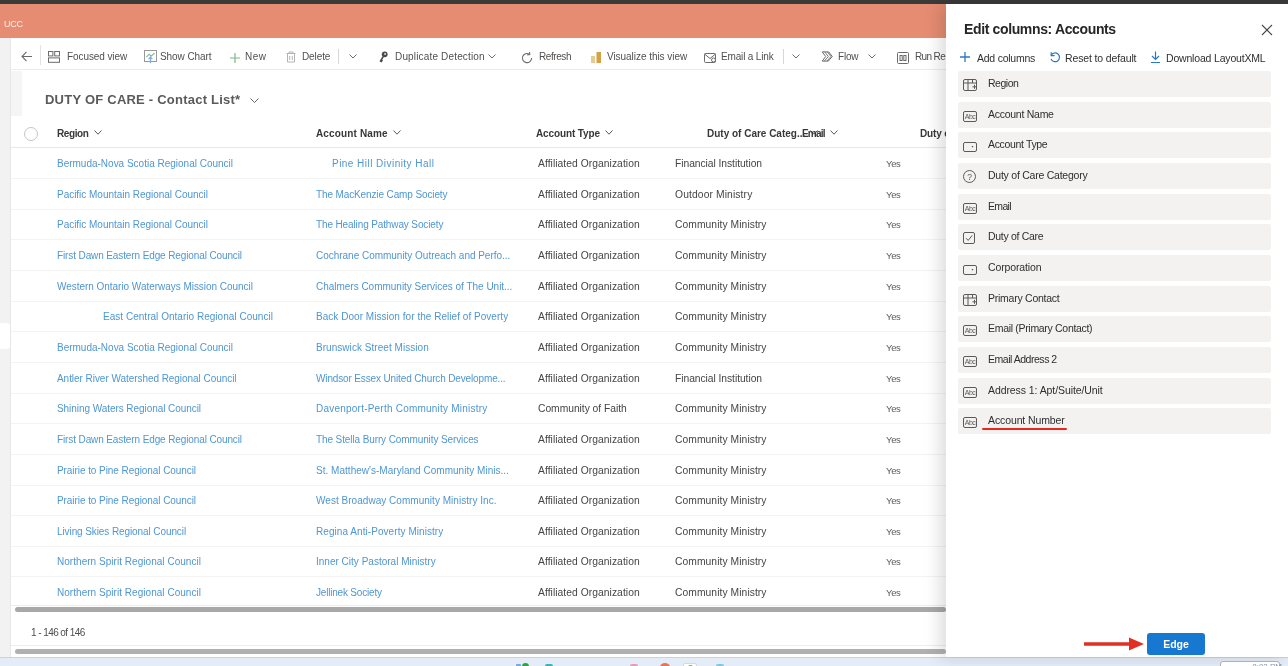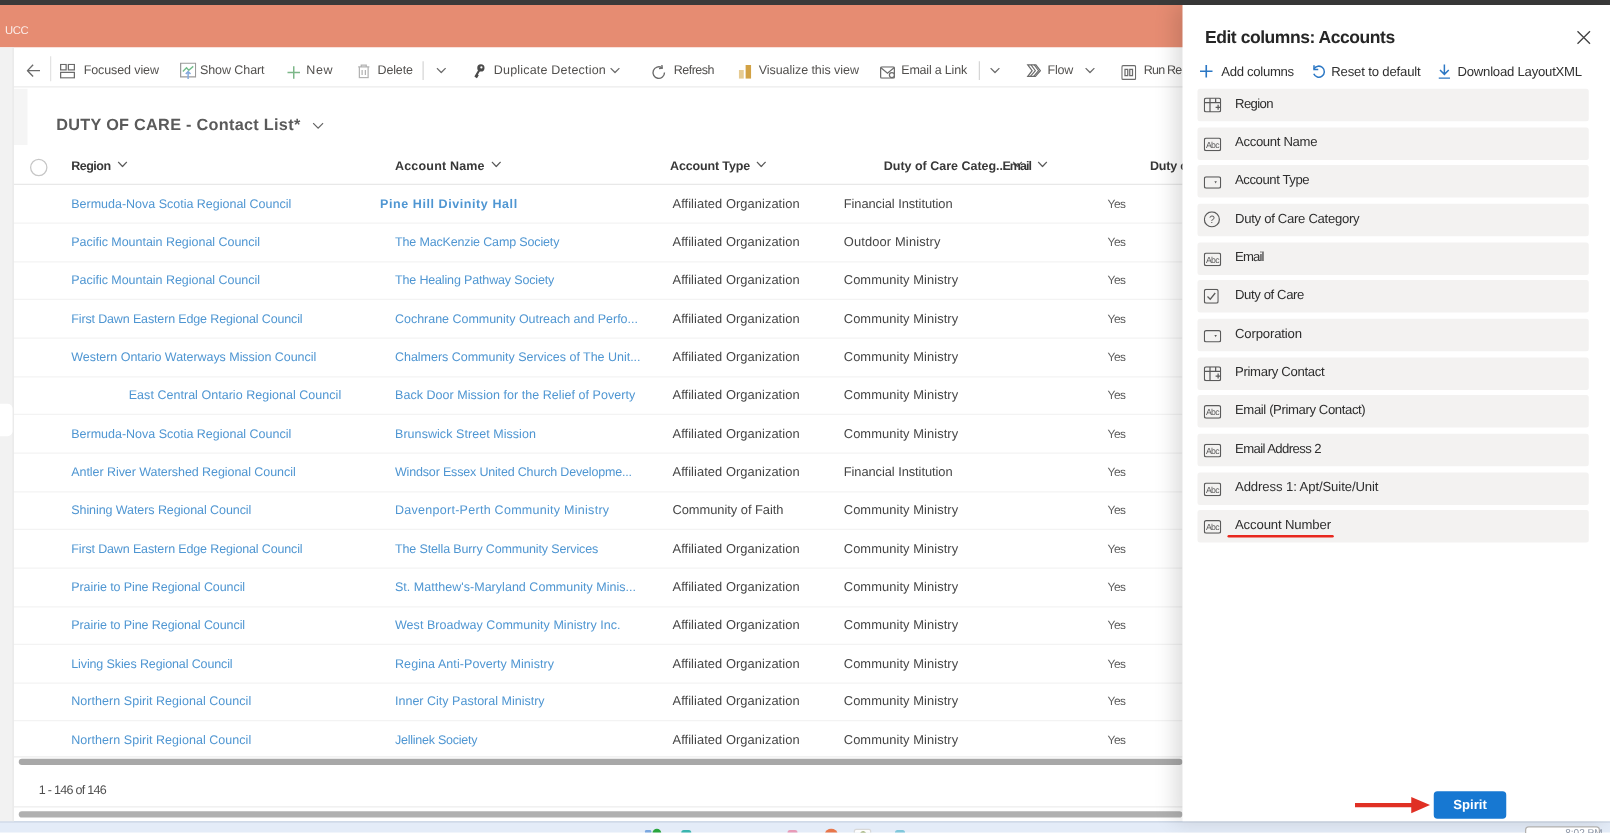--- a/index.html
+++ b/index.html
@@ -151,21 +151,21 @@
       <path d="M0.5 0.5 L4 4.2 L7.5 0.5" stroke="#5a5a5a" fill="none"></path>
     </svg></div>
 <div class="hdr" style="left:802px"><span class="hlb" style="letter-spacing: -0.799px;">Email</span><svg width="8" height="5" viewBox="0 0 8 5">
       <path d="M0.5 0.5 L4 4.2 L7.5 0.5" stroke="#5a5a5a" fill="none"></path>
     </svg></div>
 <div class="hdr" style="left:920px"><span class="hlb" style="letter-spacing: -0.173px;">Duty of C...</span></div>
 <div id="hline"></div>
 <div id="grid">
     <div class="row" style="top:0px">
       <span class="c lk" style="left: 57px; letter-spacing: -0.006px;">Bermuda-Nova Scotia Regional Council</span>
-      <span class="c l2" style="left: 304px; letter-spacing: 0.465px; font-weight: bold;">Pine Hill Divinity Hall</span>
+      <span class="c l2" style="left: 332px; letter-spacing: 0.465px;">Pine Hill Divinity Hall</span>
       <span class="c tx" style="left: 538px; letter-spacing: 0.05px;">Affiliated Organization</span>
       <span class="c tx" style="left: 675px; letter-spacing: -0.055px;">Financial Institution</span>
       <span class="c ys" style="left: 886px; letter-spacing: -0.333px;">Yes</span>
     </div>
     <div class="row" style="top:31px">
       <span class="c lk" style="left: 57px; letter-spacing: -0.023px;">Pacific Mountain Regional Council</span>
       <span class="c l2" style="left: 316px; letter-spacing: -0.12px;">The MacKenzie Camp Society</span>
       <span class="c tx" style="left: 538px; letter-spacing: 0.05px;">Affiliated Organization</span>
       <span class="c tx" style="left: 675px; letter-spacing: 0.117px;">Outdoor Ministry</span>
       <span class="c ys" style="left: 886px; letter-spacing: -0.333px;">Yes</span>
@@ -381,20 +381,20 @@
       </div>
       <div class="pitem" style="top:404px">
         <span class="ic"><svg width="14" height="11" viewBox="0 0 14 11">
             <rect x="0.5" y="0.5" width="13" height="10" rx="1.5" stroke="#5a5a5a" fill="none"></rect>
             <text x="7" y="8" font-size="7" font-family="Liberation Sans" fill="#5a5a5a" text-anchor="middle" style="letter-spacing:-0.5px">Abc</text>
           </svg></span>
         <span class="lb" style="letter-spacing: -0.108px;">Account Number</span>
       </div>
     </div>
   <div id="redline"></div>
-  <div id="applybtn">Spirit</div>
+  <div id="applybtn">Edge</div>
   <div id="cancelbtn">Cancel</div>
 </div>
 <svg id="redarrow" viewBox="0 0 62 14">
     <path d="M0 7 L47 7" stroke="#e03024" stroke-width="3.4" fill="none"></path>
     <path d="M45 0.5 L60 7 L45 13.5 Z" fill="#e03024"></path>
   </svg>
 <div id="clock">8:02 PM</div>
 
 </body></html>

